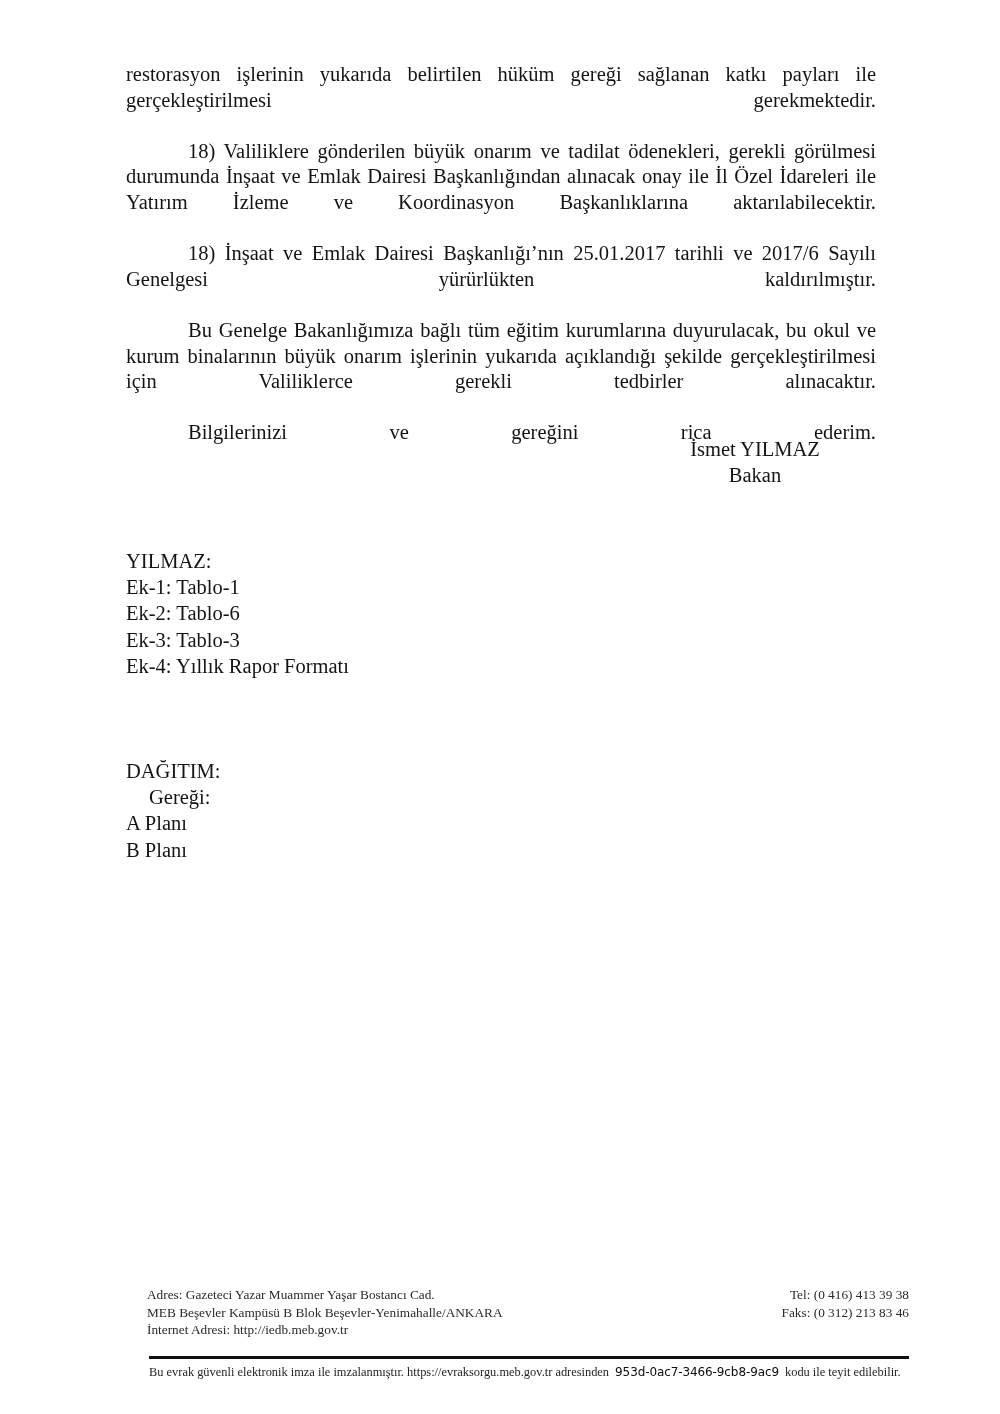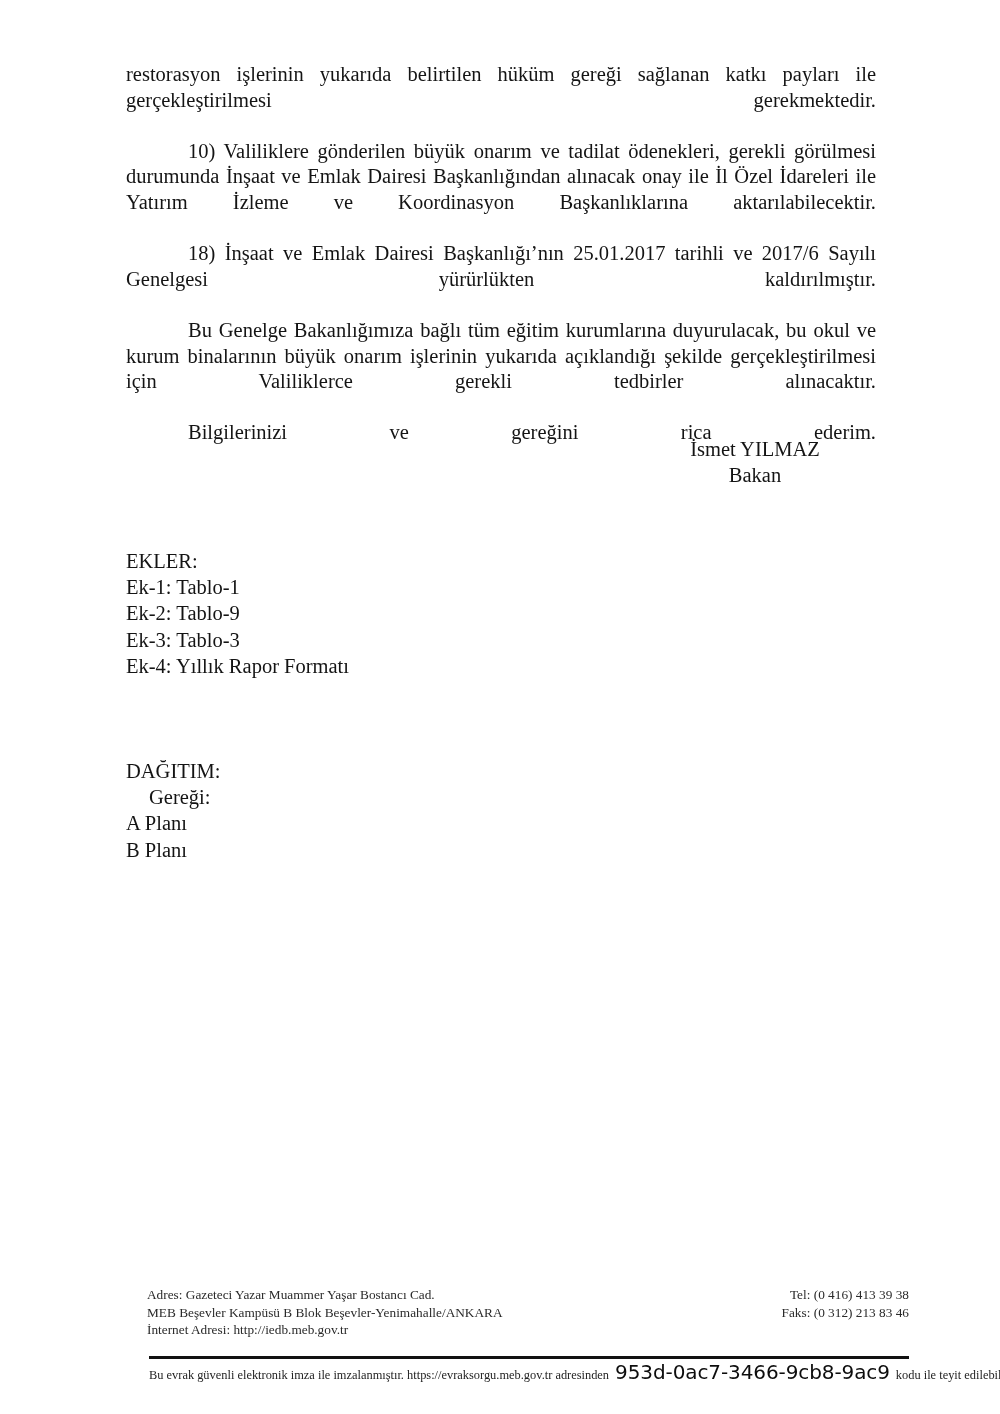--- a/index.html
+++ b/index.html
@@ -155,58 +155,58 @@
     color: #232323;
     white-space: nowrap;
   }
   .esign-line .esign-text {
     font-size: 12.4px;
     line-height: 20px;
     vertical-align: baseline;
   }
   .esign-line .esign-code {
     font-family: "DejaVu Sans", "Liberation Sans", sans-serif;
-    font-size: 20px;
+    font-size: 12px;
     line-height: 20px;
     letter-spacing: -0.1px;
     color: #0d0d0d;
     vertical-align: baseline;
     padding: 0 6px;
     text-align: center;
   }
 
 </style>
 </head>
 <body>
 
 <div class="page">
 
   <div class="body-area">
 
     <p class="para">restorasyon işlerinin yukarıda belirtilen hüküm gereği sağlanan katkı payları ile gerçekleştirilmesi gerekmektedir.</p>
 
-    <p class="para indent">10) Valiliklere gönderilen büyük onarım ve tadilat ödenekleri, gerekli görülmesi durumunda İnşaat ve Emlak Dairesi Başkanlığından alınacak onay ile İl Özel İdareleri ile Yatırım İzleme ve Koordinasyon Başkanlıklarına aktarılabilecektir.</p>
+    <p class="para indent">18) Valiliklere gönderilen büyük onarım ve tadilat ödenekleri, gerekli görülmesi durumunda İnşaat ve Emlak Dairesi Başkanlığından alınacak onay ile İl Özel İdareleri ile Yatırım İzleme ve Koordinasyon Başkanlıklarına aktarılabilecektir.</p>
 
     <p class="para indent">18) İnşaat ve Emlak Dairesi Başkanlığı’nın 25.01.2017 tarihli ve 2017/6 Sayılı Genelgesi yürürlükten kaldırılmıştır.</p>
 
     <p class="para indent">Bu Genelge Bakanlığımıza bağlı tüm eğitim kurumlarına duyurulacak, bu okul ve kurum binalarının büyük onarım işlerinin yukarıda açıklandığı şekilde gerçekleştirilmesi için Valiliklerce gerekli tedbirler alınacaktır.</p>
 
     <p class="para indent">Bilgilerinizi ve gereğini rica ederim.</p>
 
   </div>
 
   <div class="signature">
     <span class="sig-name">İsmet YILMAZ</span>
     <span class="sig-title">Bakan</span>
   </div>
 
   <div class="ekler">
-    <span class="ekler-title">EKLER:</span>
+    <span class="ekler-title">YILMAZ:</span>
     <span class="ekler-item">Ek-1: Tablo-1</span>
-    <span class="ekler-item">Ek-2: Tablo-9</span>
+    <span class="ekler-item">Ek-2: Tablo-6</span>
     <span class="ekler-item">Ek-3: Tablo-3</span>
     <span class="ekler-item">Ek-4: Yıllık Rapor Formatı</span>
   </div>
 
   <div class="dagitim">
     <span class="dagitim-title">DAĞITIM:</span>
     <span class="dagitim-sub">Gereği:</span>
     <span class="dagitim-item">A Planı</span>
     <span class="dagitim-item">B Planı</span>
   </div>

